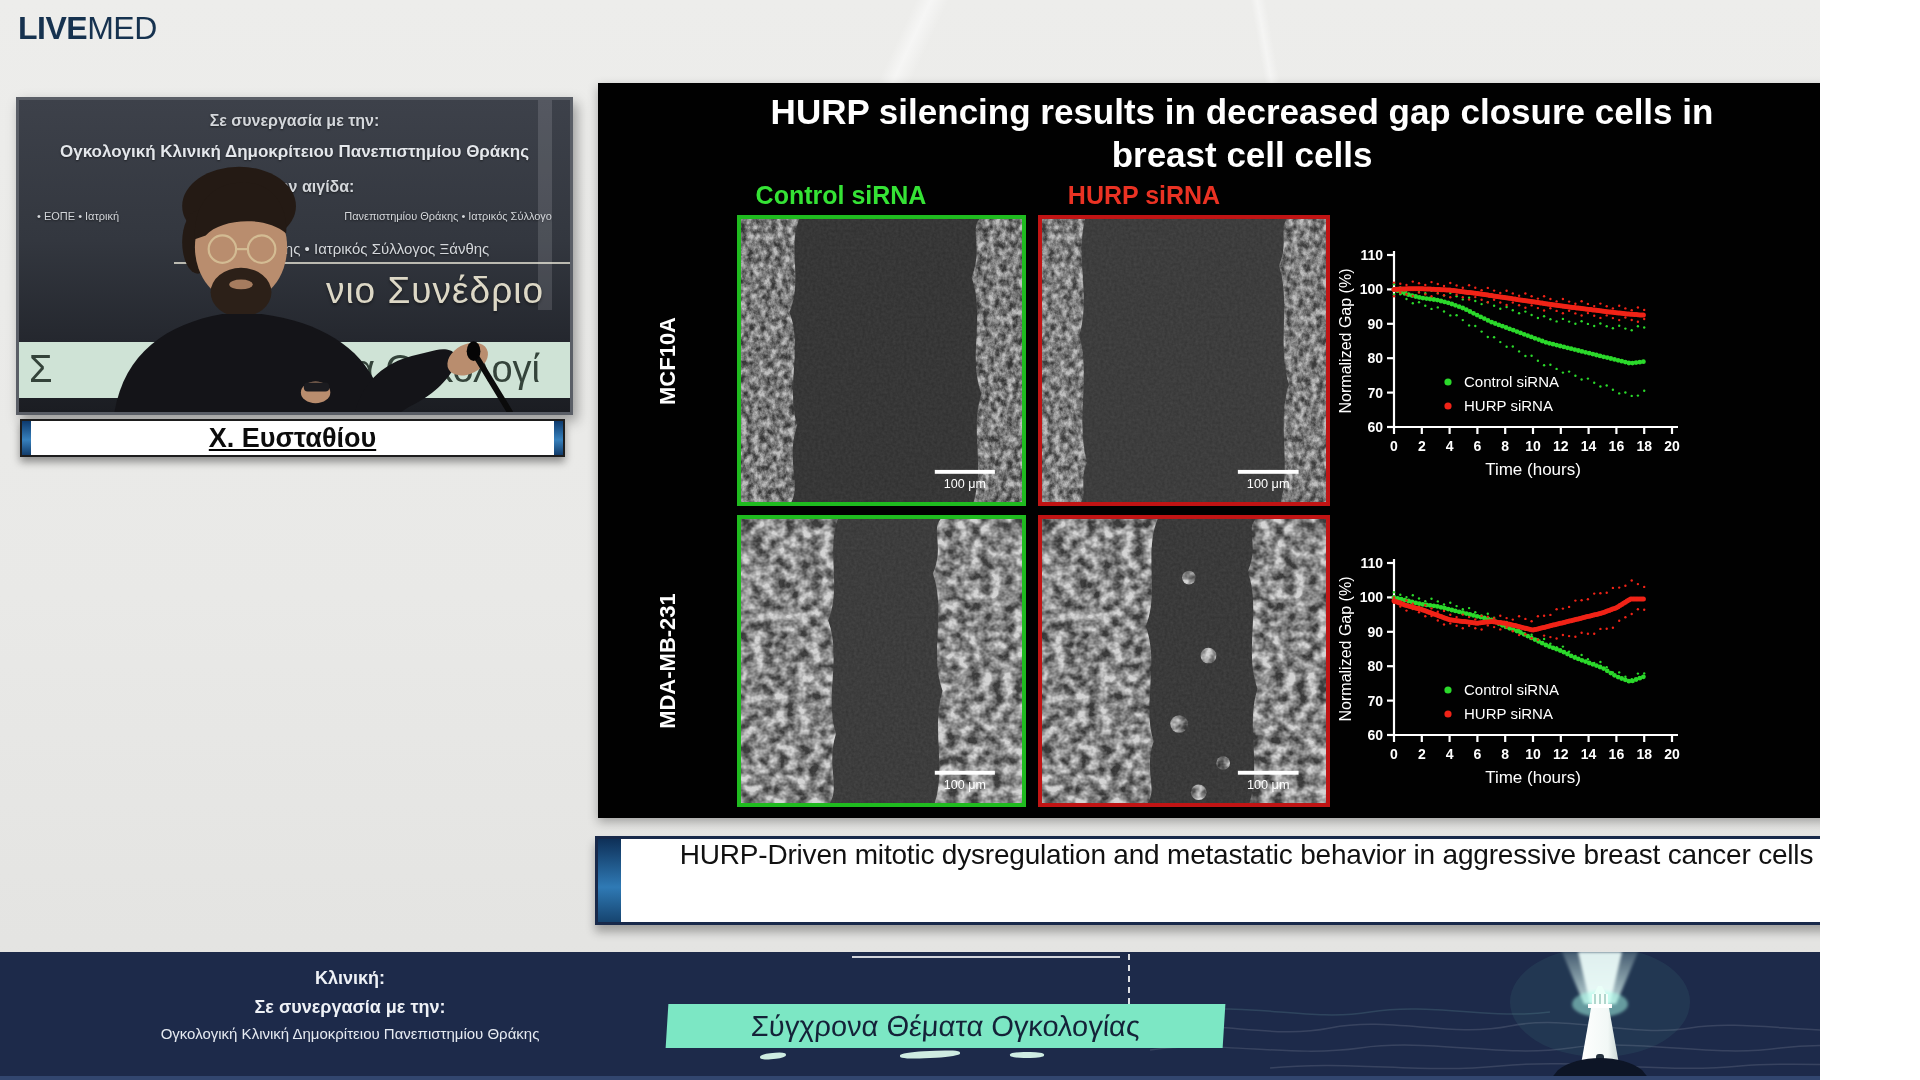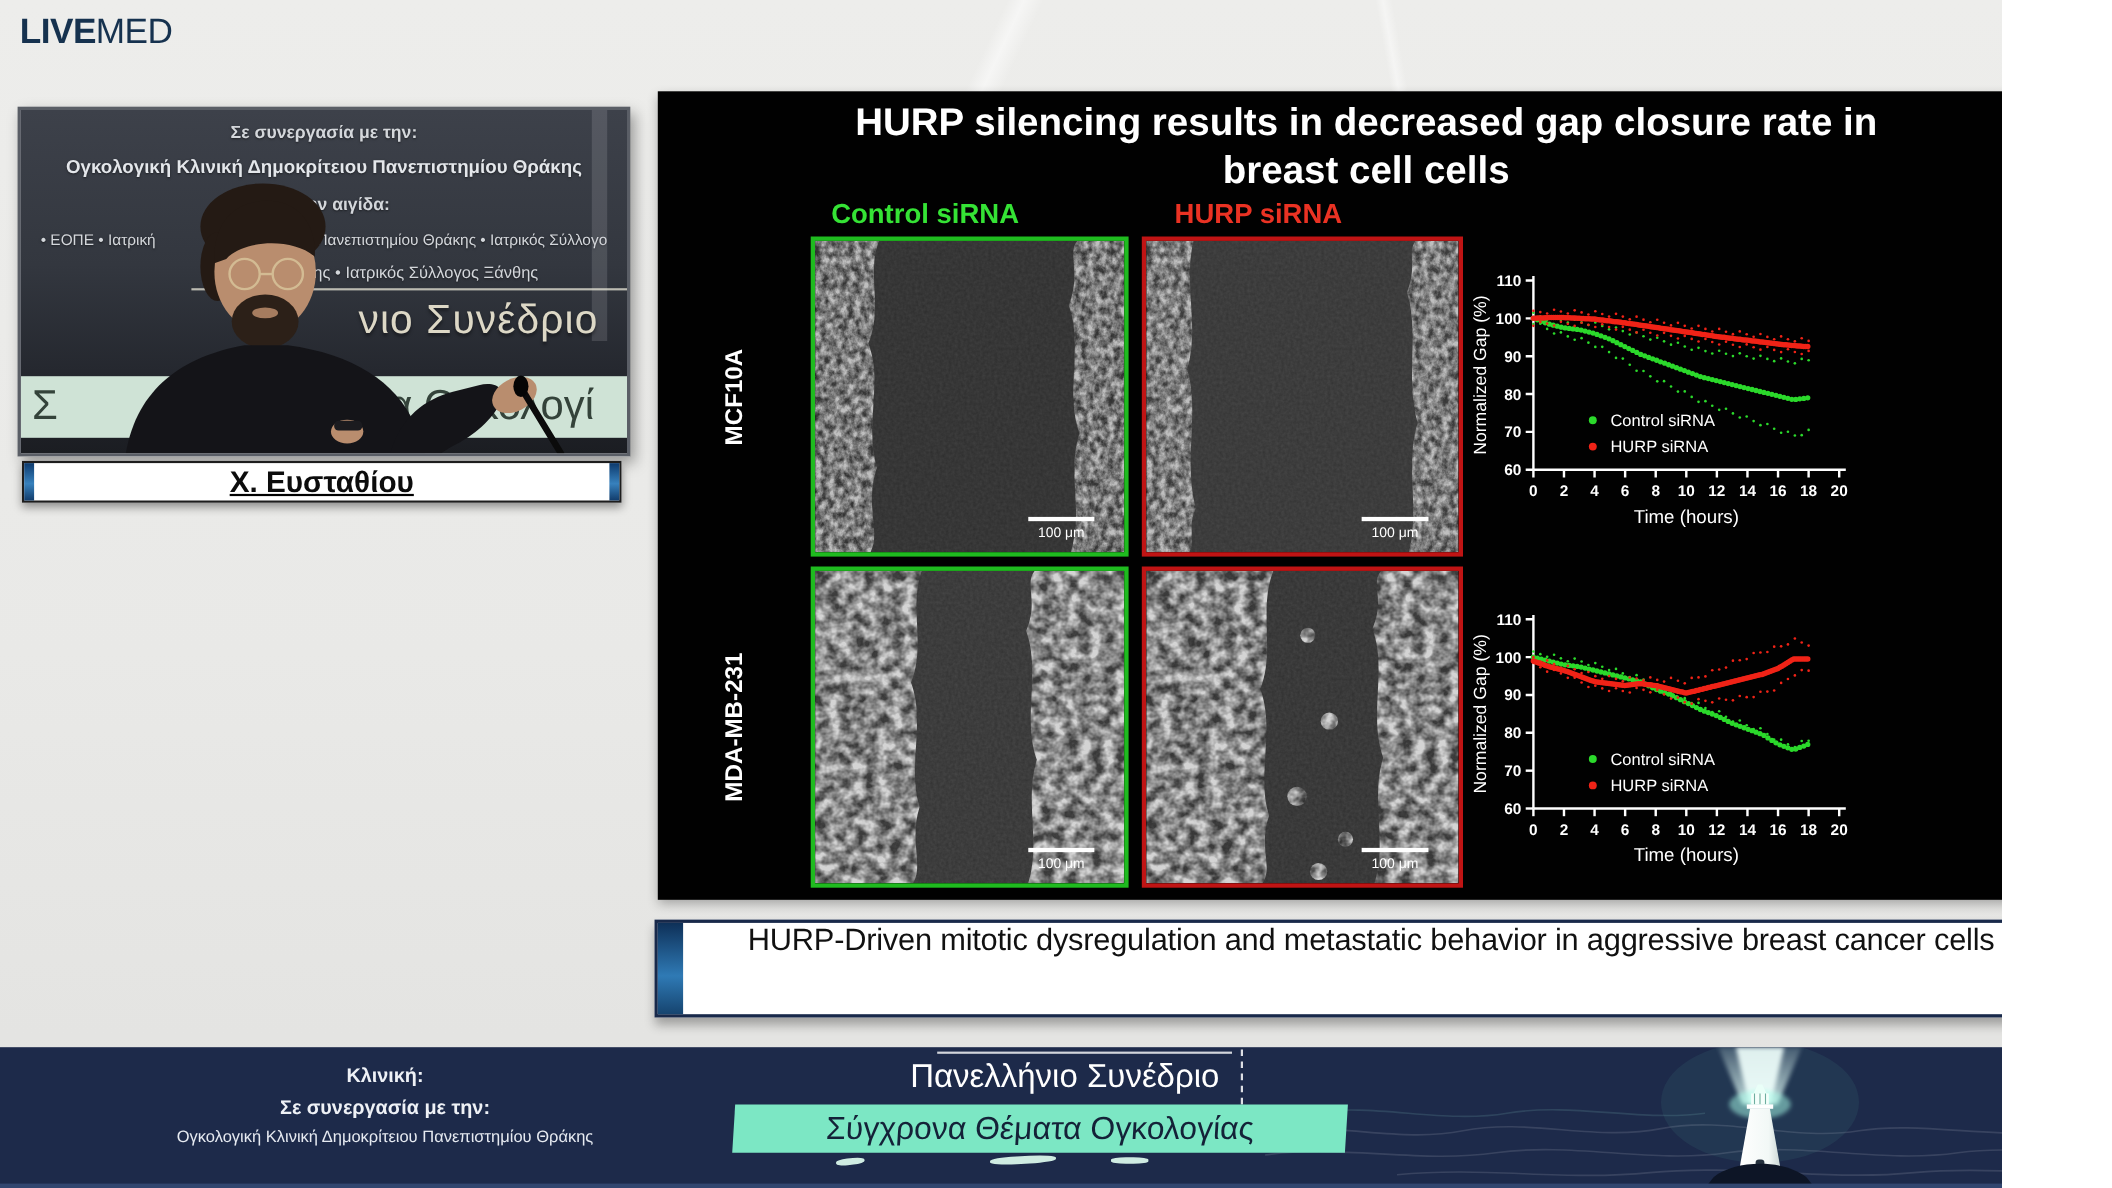--- a/index.html
+++ b/index.html
@@ -21,21 +21,21 @@
 
   
   .video { position:absolute; left:16px; top:97px; width:557px; height:318px;
            border:3px solid #5a5e66; background:linear-gradient(180deg,#3d414a 0%,#33373f 45%,#24272e 78%,#1b1d22 100%);
            box-shadow:4px 6px 12px rgba(0,0,0,.35); overflow:hidden; }
   .bl { position:absolute; width:100%; color:#d4d7db; text-align:center; white-space:nowrap;
         text-shadow:0 1px 2px rgba(0,0,0,.5); }
   .bl1 { top:12px;  font-size:16px; font-weight:600; }
   .bl2 { top:42px;  font-size:17px; font-weight:600; color:#e4e7eb; }
   .bl3 { top:78px;  font-size:16px; font-weight:600; }
-  .bl4 { top:110px; font-size:14px; display:flex; justify-content:space-between; padding:0 18px; }
+  .bl4 { top:110px; font-size:11px; display:flex; justify-content:space-between; padding:0 18px; }
   .bl5 { top:140px; font-size:15px; padding-left:150px; }
   .wallstrip { position:absolute; right:18px; top:0; width:14px; height:210px; background:rgba(210,212,216,.16); }
   .signline { position:absolute; left:155px; top:162px; width:402px; height:2px; background:rgba(235,232,218,.75); }
   .signtext { position:absolute; right:26px; top:170px; font-size:37px; color:#ddd8c6; letter-spacing:1px;
               text-shadow:0 2px 3px rgba(0,0,0,.4); }
   .mintband { position:absolute; left:0; top:242px; width:100%; height:56px; background:#cfe3d6;
               color:#34433a; font-size:38px; }
   .mintband .fl { position:absolute; left:10px; top:6px; }
   .mintband .fr { position:absolute; right:30px; top:6px; }
   .video svg.person { position:absolute; left:0; top:0; width:100%; height:100%; }
@@ -177,21 +177,21 @@
   </div>
 
   <div class="nameplate">
     <div class="edge l"></div>
     <div class="nm">Χ. Ευσταθίου</div>
     <div class="edge r"></div>
   </div>
 
   <div class="slide">
     <div class="slide-title">
-      <span>HURP silencing results in decreased gap closure rate in</span><br>
+      <span>HURP silencing results in decreased gap closure cells in</span><br>
       <span>breast cell cells</span>
     </div>
     <div class="col-head c1" style="color: rgb(53, 227, 53);">Control siRNA</div>
     <div class="col-head c2" style="color: rgb(234, 50, 35);">HURP siRNA</div>
     <div class="row-label" style="left:70px; top:278px;">MCF10A</div>
     <div class="row-label" style="left:70px; top:578px;">MDA-MB-231</div>
 
     <div class="micro g" style="left:99px; top:132px; width:289px; height:291px;">
       <svg viewBox="0 0 290 291" preserveAspectRatio="none">
         <rect width="290" height="291" fill="#2e2e2e"></rect>
@@ -1083,21 +1083,20 @@
       <polygon points="121,56 139,56 150,118 110,118" fill="url(#towerGrad)"></polygon>
       <rect x="126" y="102" width="8" height="16" rx="3" fill="#25313e"></rect>
       <path d="M88,118 C108,102 152,102 172,118 L180,128 L80,128 Z" fill="#0d1526"></path>
     </svg>
     <div class="f-left">
       <div class="lab">Κλινική:</div>
       <div class="lab">Σε συνεργασία με την:</div>
       <div class="val">Ογκολογική Κλινική Δημοκρίτειου Πανεπιστημίου Θράκης</div>
     </div>
     <div class="f-titleline"></div>
-    <div class="f-title">Πανελλήνιο Συνέδριο</div>
     <div class="f-dash"></div>
     <div class="f-band">
       <div class="sub">Σύγχρονα Θέματα Ογκολογίας</div>
     </div>
     <div class="speck sp1"></div>
     <div class="speck sp2"></div>
     <div class="speck sp3"></div>
     <div class="f-bottomstrip"></div>
   </div>
 </div>

